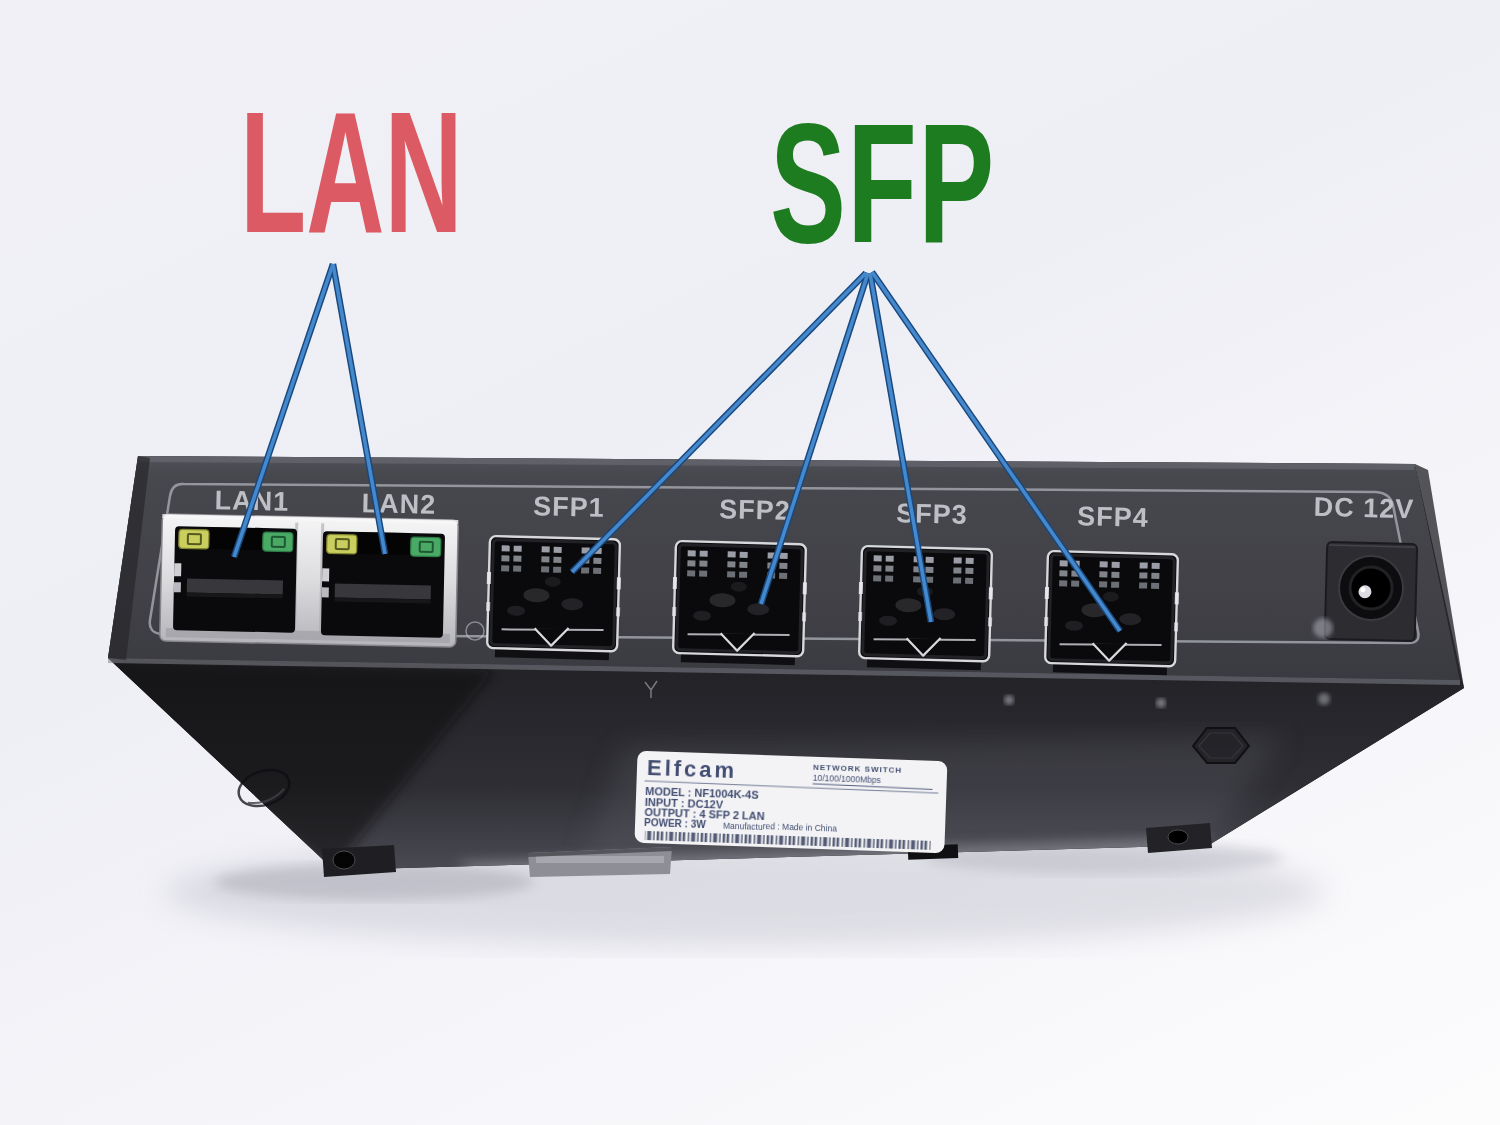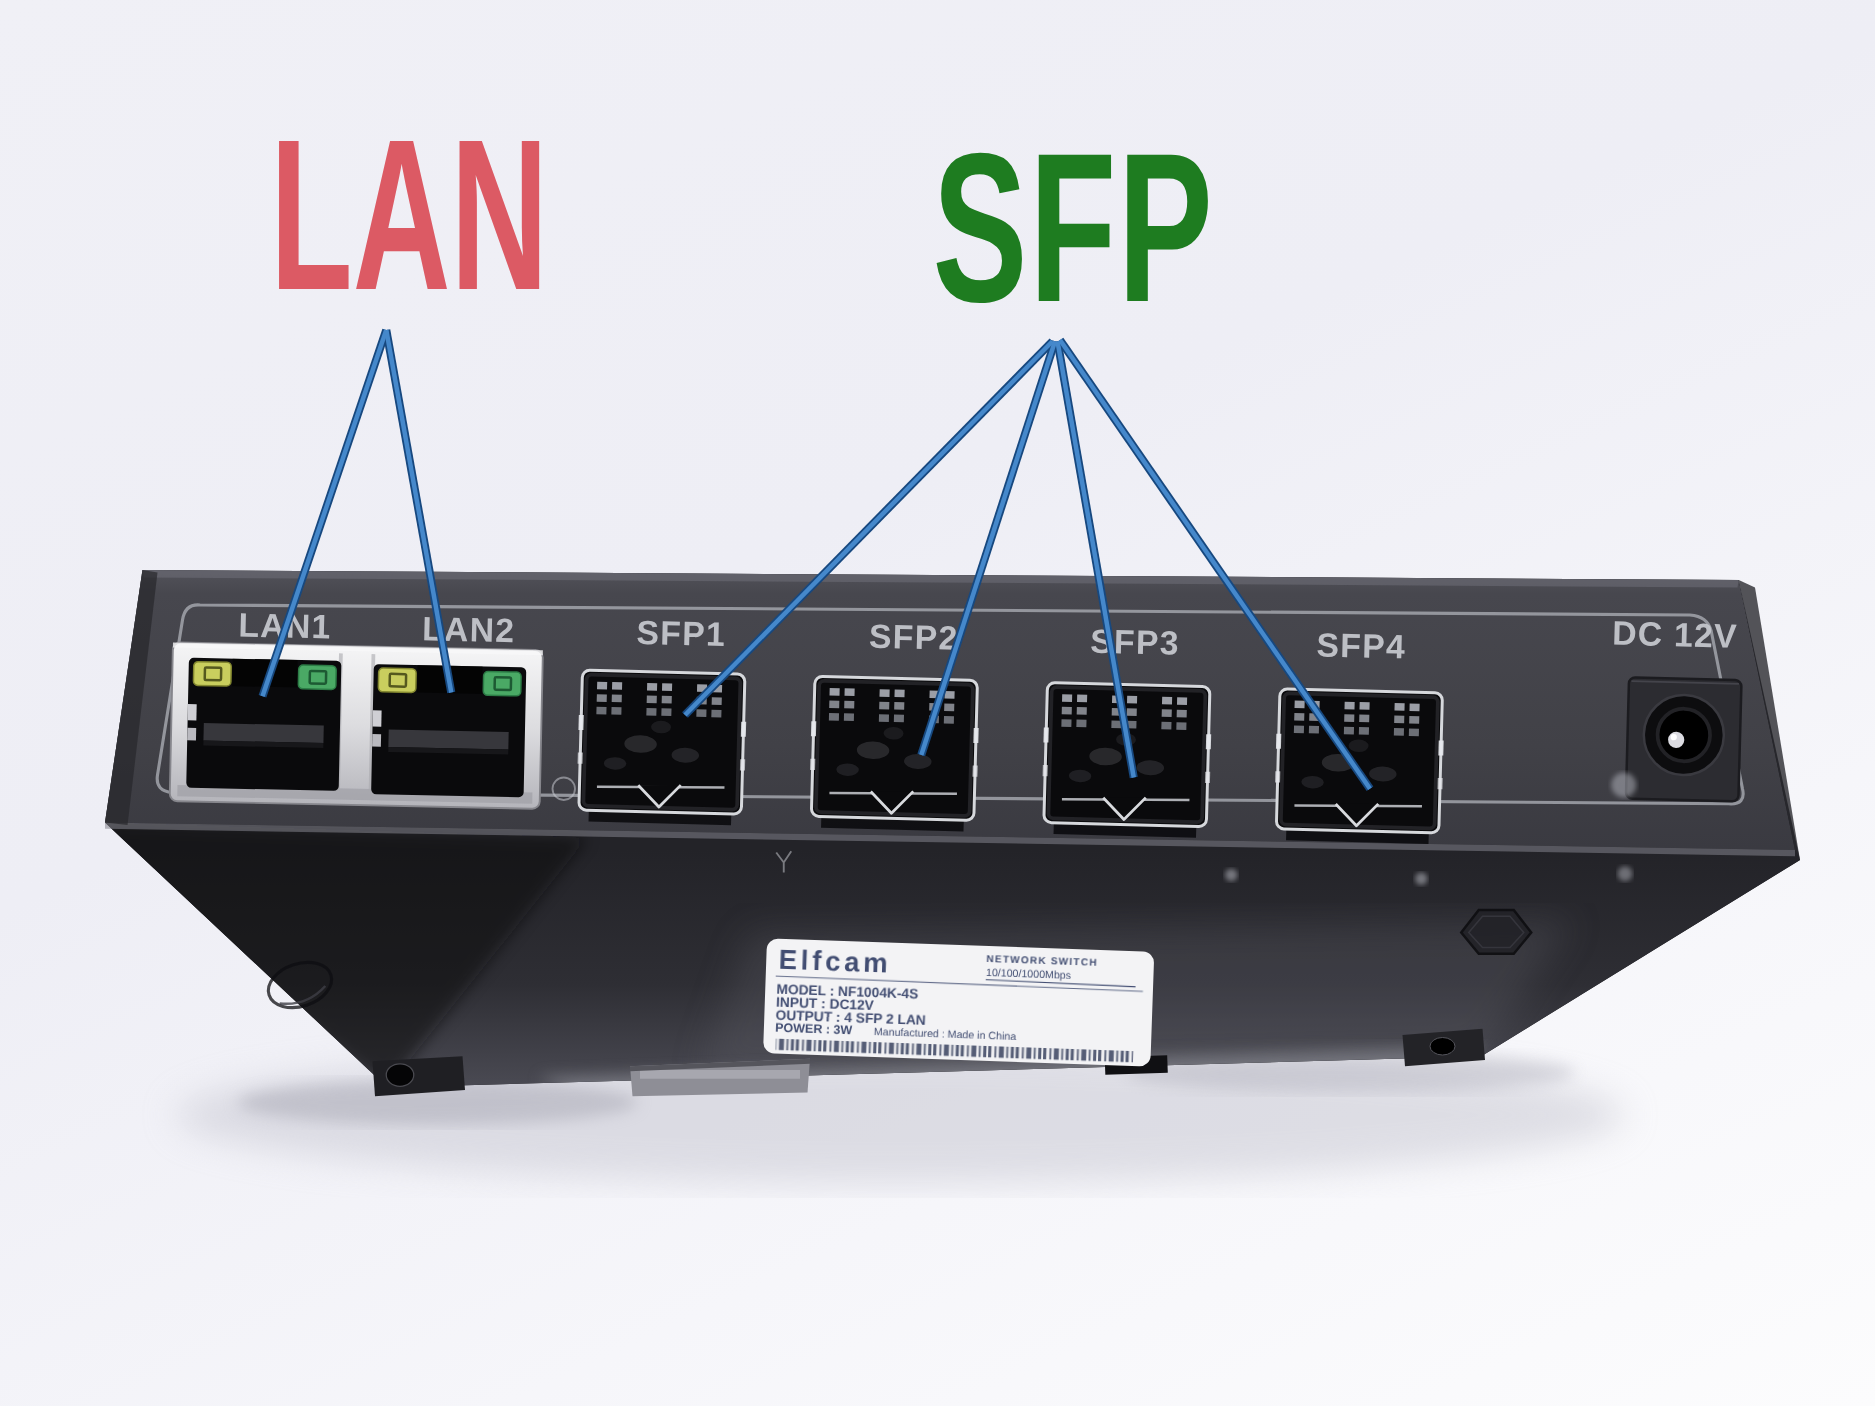--- a/index.html
+++ b/index.html
@@ -1,21 +1,21 @@
 <!DOCTYPE html>
 <html><head>
 <meta charset="utf-8">
 <style>
   html,body{margin:0;padding:0;}
   body{
     width:1500px;height:1125px;position:relative;overflow:hidden;
     background:linear-gradient(155deg,#f0f0f6 0%,#eeeef5 40%,#f6f6fa 72%,#fcfcfd 100%);
     font-family:"Liberation Sans",sans-serif;
   }
-  .stage{position:absolute;inset:0;}
+  .stage{position:absolute;inset:0;margin-left:24px;}
   .heading{
     position:absolute;font-weight:bold;line-height:1;
     transform-origin:left top;white-space:nowrap;
   }
   .heading.lan{left:216px;top:86px;font-size:172px;color:#dc5a64;transform:scaleX(.63);}
   .heading.sfp{left:746px;top:98px;font-size:170px;color:#1e7c20;transform:scaleX(.67);letter-spacing:2px;}
   svg{position:absolute;left:0;top:0;}
   svg text{font-family:"Liberation Sans",sans-serif;}
   .panel-label{font-size:27px;font-weight:bold;fill:#c4c6cc;letter-spacing:1px;opacity:.95;}
   .sticker-text{fill:#424e72;}

